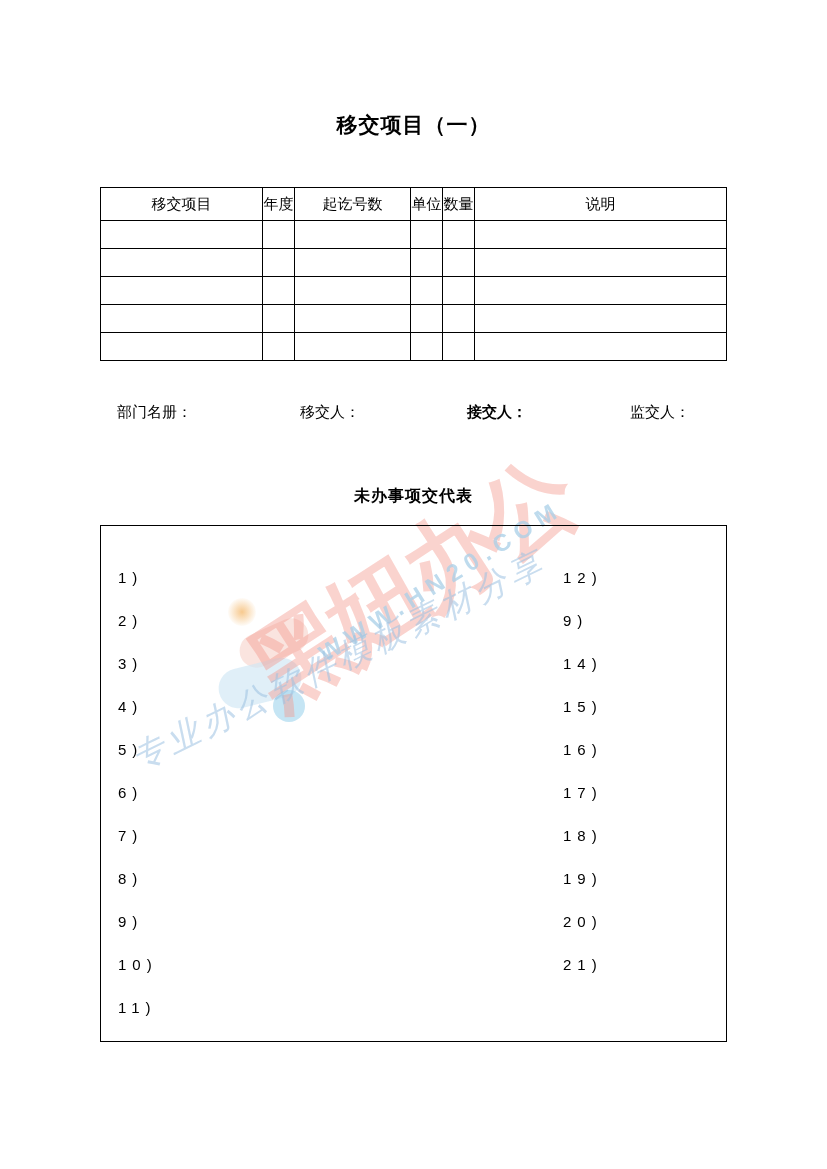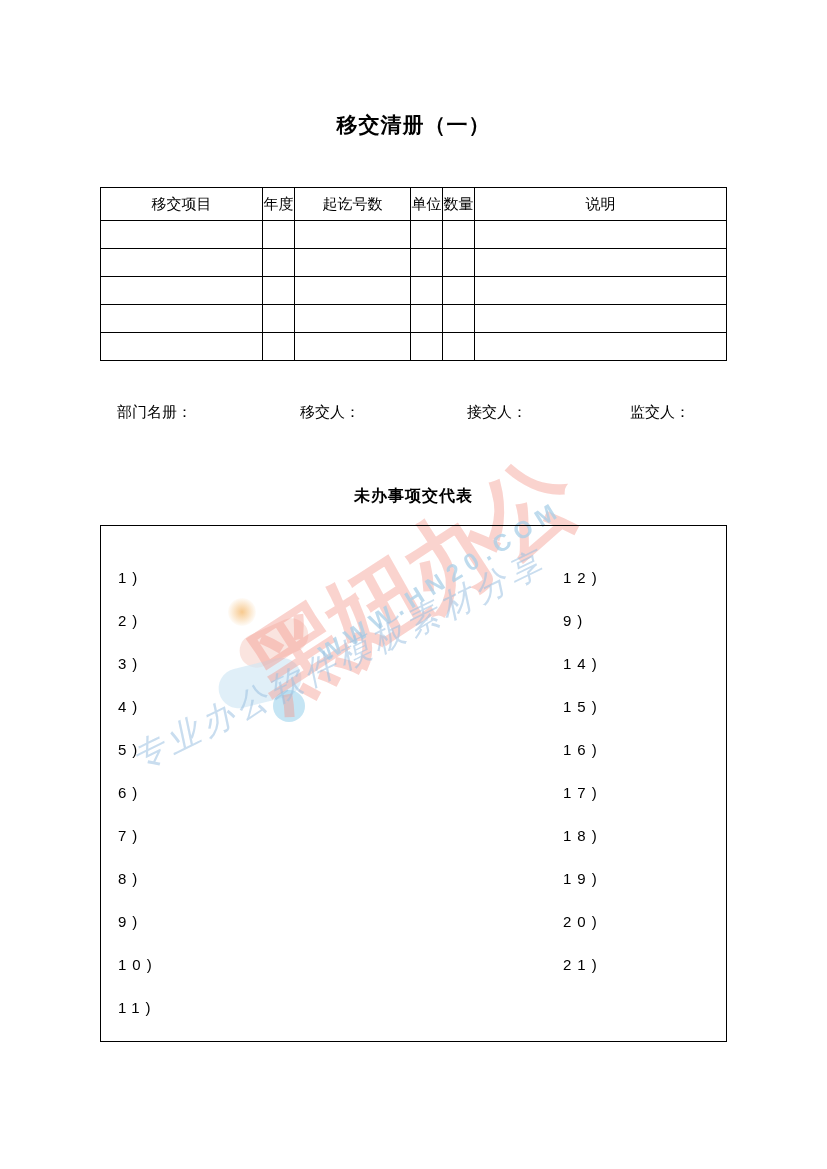--- a/index.html
+++ b/index.html
@@ -44,21 +44,21 @@
 
   
   .sig-row {
     position:absolute; left:100px; top:380px; width:627px; height:22px;
     font-size:15px;
     margin-top:23px;
   }
   .sig { position:absolute; top:0; white-space:nowrap; }
   .sig0 { left:17px; }
   .sig1 { left:200px; }
-  .sig2 { left:367px; }
+  .sig2 { left:367px;font-weight:bold; }
   .sig3 { left:530px; }
 
   
   .notes {
     position:absolute; left:115px; top:423px; width:600px;
     font-size:15px; line-height:26px; white-space:nowrap;
   }
   .notes .line2 { padding-left:30px; }
 
   
@@ -113,21 +113,21 @@
     <div class="blob blob-orange" style="background: radial-gradient(circle, rgb(247, 201, 142) 0%, rgba(255, 255, 255, 0) 75%);"></div>
     <div class="blob blob-pink" style="background: rgb(246, 205, 196); opacity: 0.55;"></div>
     <div class="blob blob-blue" style="background: rgb(207, 231, 244); opacity: 0.65;"></div>
     <div class="blob blob-cyan" style="background: rgb(159, 212, 236); opacity: 0.6;"></div>
     <div class="wm-brand" style="color: rgb(244, 151, 140);">黑妞办公</div>
     <div class="wm-url" style="color: rgb(169, 207, 232);">WWW.HN20.COM</div>
     <div class="wm-slogan" style="color: rgb(157, 194, 226);">专业办公软件模板素材分享</div>
   </div>
 
   <div class="content">
-    <div class="title1">移交清册（一）</div>
+    <div class="title1">移交项目（一）</div>
 
     <table class="transfer">
       <colgroup>
         <col style="width:162px">
           <col style="width:32px">
           <col style="width:116px">
         <col style="width:32px">
           <col style="width:32px">
           <col>
       </colgroup>

